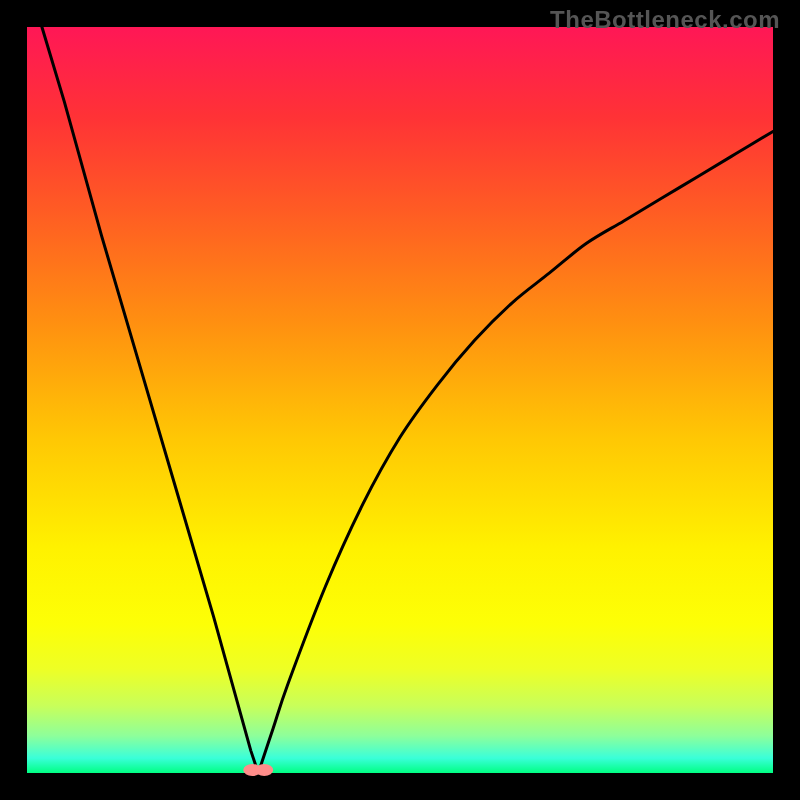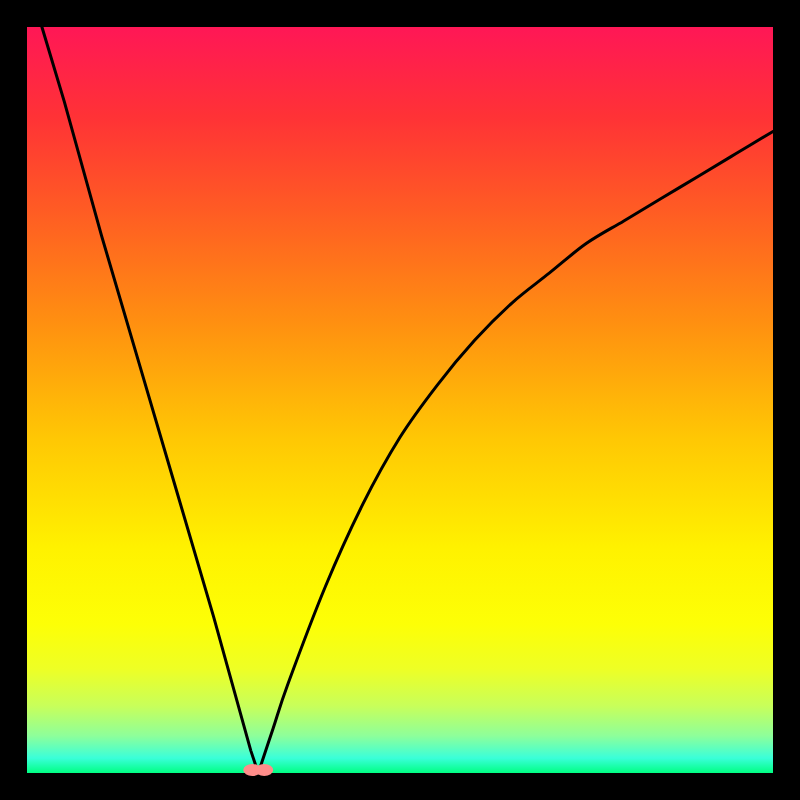--- a/index.html
+++ b/index.html
@@ -28,20 +28,21 @@
     z-index: 10;
   }
   svg {
     display: block;
   }
 </style>
 </head>
 <body>
 
 <div class="container">
+  <div class="watermark">TheBottleneck.com</div>
   <svg width="800" height="800" viewBox="0 0 800 800">
     <defs>
       <linearGradient id="bg-grad" x1="0" y1="0" x2="0" y2="1">
 
       <stop offset="0%" stop-color="#ff1756"></stop>
           <stop offset="12%" stop-color="#ff3236"></stop>
           <stop offset="25%" stop-color="#ff5d23"></stop>
           <stop offset="40%" stop-color="#ff9110"></stop>
           <stop offset="55.00000000000001%" stop-color="#ffc704"></stop>
           <stop offset="70%" stop-color="#fff200"></stop>

